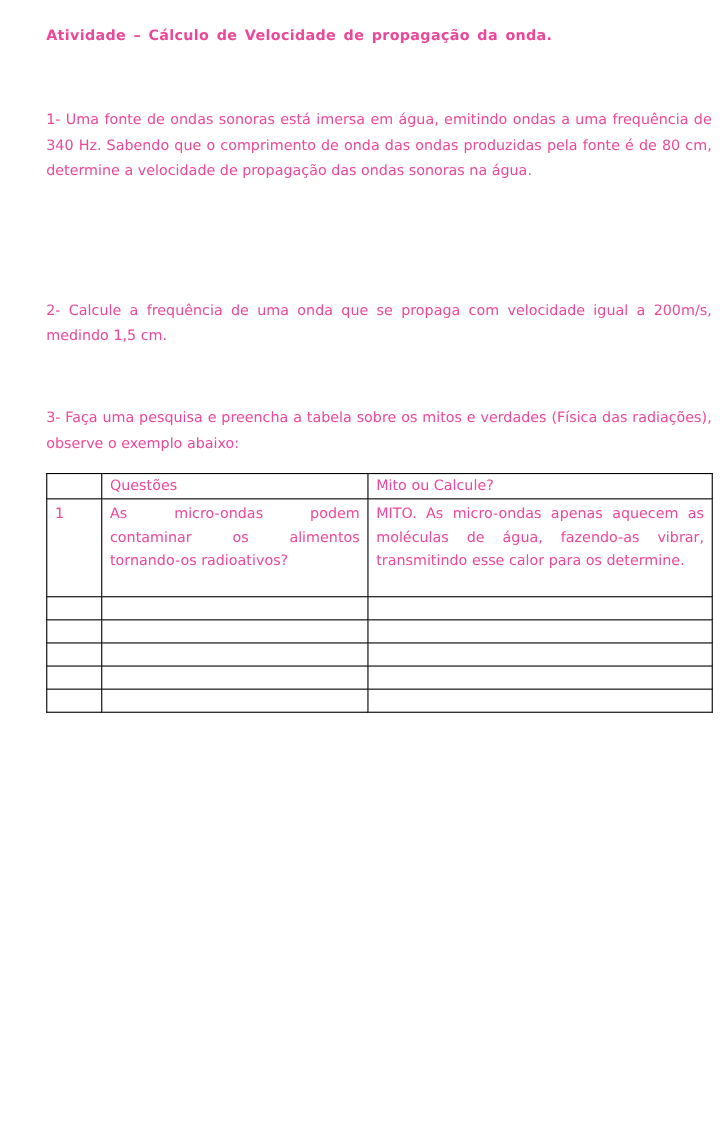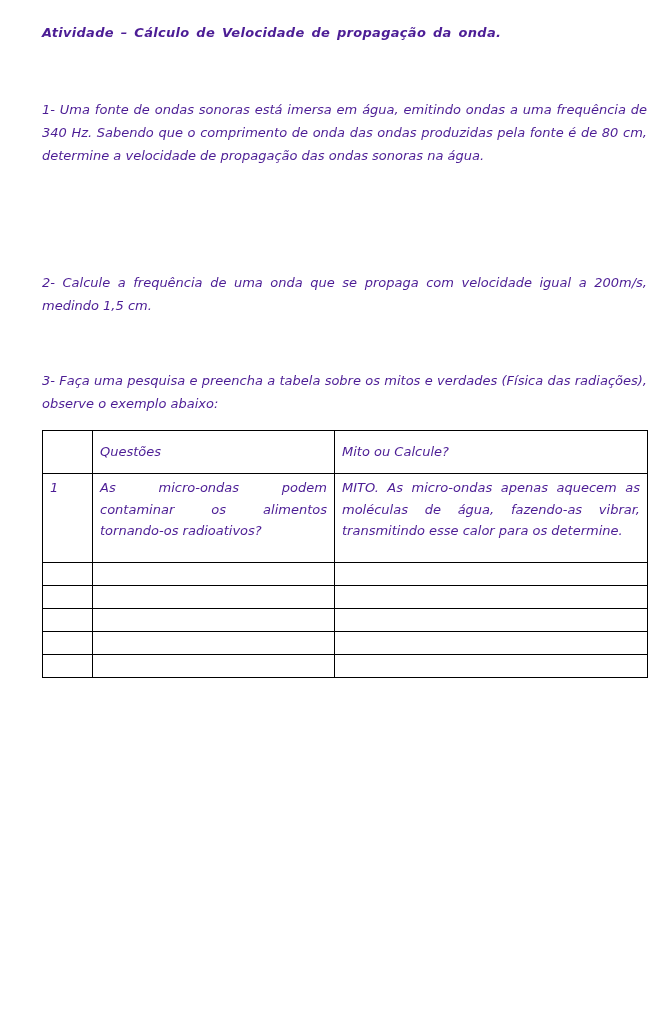--- a/index.html
+++ b/index.html
@@ -3,24 +3,23 @@
 <meta charset="utf-8">
 <style>
   * { box-sizing: border-box; }
   html, body { margin: 0; padding: 0; background: #ffffff; }
   .page {
     position: relative;
     width: 658px;
     height: 1026px;
     background: #ffffff;
     font-family: "DejaVu Sans", sans-serif;
-    color: #4c1d95;
+    color: #ec4899;
     padding: 25px 11px 0 42px;
     overflow: hidden;
-    font-style: italic;
   }
   .title {
     margin: 0;
     font-size: 13px;
     font-weight: bold;
     letter-spacing: 0.3px;
     word-spacing: 2px;
   }
   .para {
     width: 605px;
@@ -35,21 +34,21 @@
   table.myths {
     margin-top: 15px;
     border-collapse: collapse;
     width: 605px;
     table-layout: fixed;
     font-size: 13px;
   }
   table.myths td {
     border: 1px solid #000000;
     vertical-align: top;
-    padding: 11px 7px;
+    padding: 1px 7px;
     overflow: hidden;
   }
   col.c1 { width: 50px; }
   col.c2 { width: 242px; }
   col.c3 { width: 313px; }
   tr.header-row td { height: 23px; line-height: 20px; text-align: left; }
   tr.data-row td {
     height: 89px;
     line-height: 21.5px;
     padding-top: 3px;

